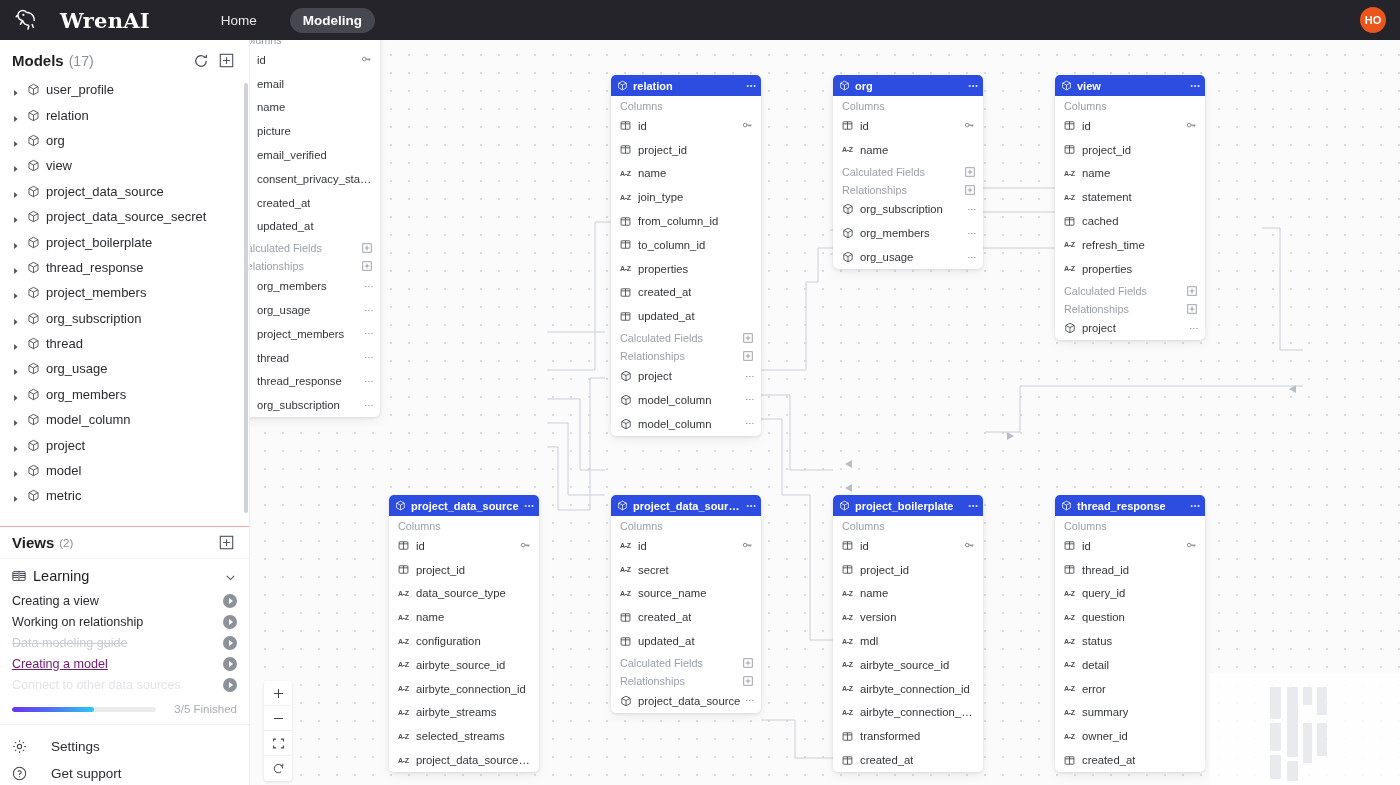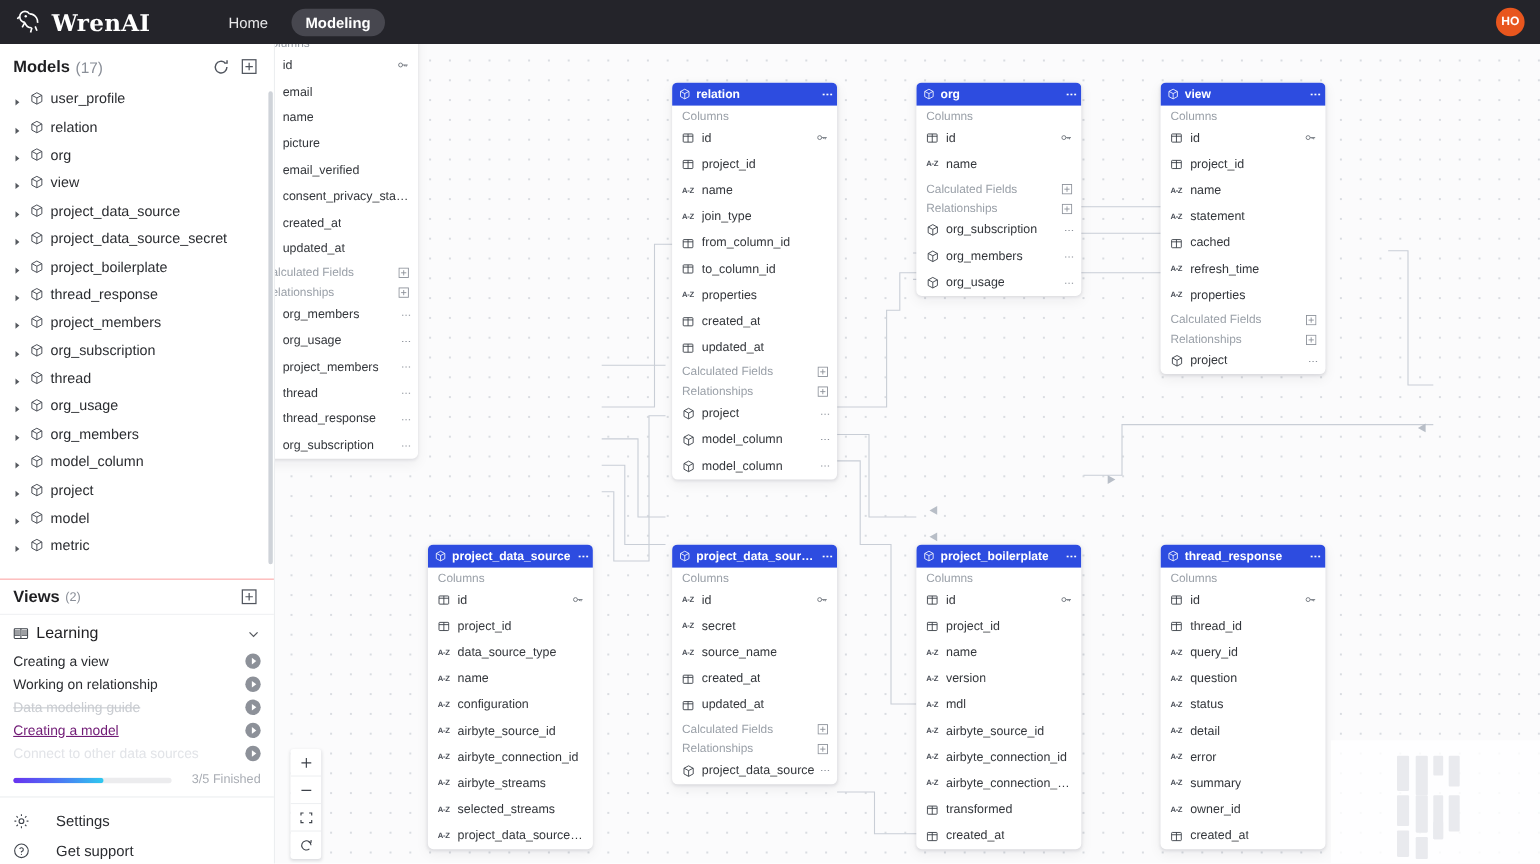--- a/index.html
+++ b/index.html
@@ -9,25 +9,25 @@
     background: #fff; color: #262626;
   }
   #app { position: relative; width: 1400px; height: 785px; overflow: hidden; }
 
   
   .topbar {
     position: absolute; top: 0; left: 0; width: 1400px; height: 40px;
     background: #24242a; display: flex; align-items: center; padding: 0 14px;
     z-index: 50;
   }
-  .brand { display: flex; align-items: center; gap: 7px; }
+  .brand { display: flex; align-items: center; gap: 20px; }
   .brand-mark { width: 26px; height: 26px; }
   .brand-name { color: #fff; font-size: 21px; font-weight: 700; letter-spacing: .2px;
                 font-family: "DejaVu Serif", serif; }
-  .nav { display: flex; align-items: flex-end; gap: 8px; margin-left: 58px; }
+  .nav { display: flex; align-items: flex-end; gap: 20px; margin-left: 58px; }
   .nav-item { color: #e8e8ea; font-size: 13.5px; padding: 5px 13px; border-radius: 14px; cursor: pointer; }
   .nav-item.active { background: #47474f; color:#fff; font-weight: 700; }
   .avatar {
     position: absolute; right: 14px; top: 7px; width: 26px; height: 26px; border-radius: 50%;
     background: #e8561e; color: #fff; font-size: 11px; font-weight: 600;
     display: flex; align-items: center; justify-content: center;
   }
 
   
   .sidebar {

